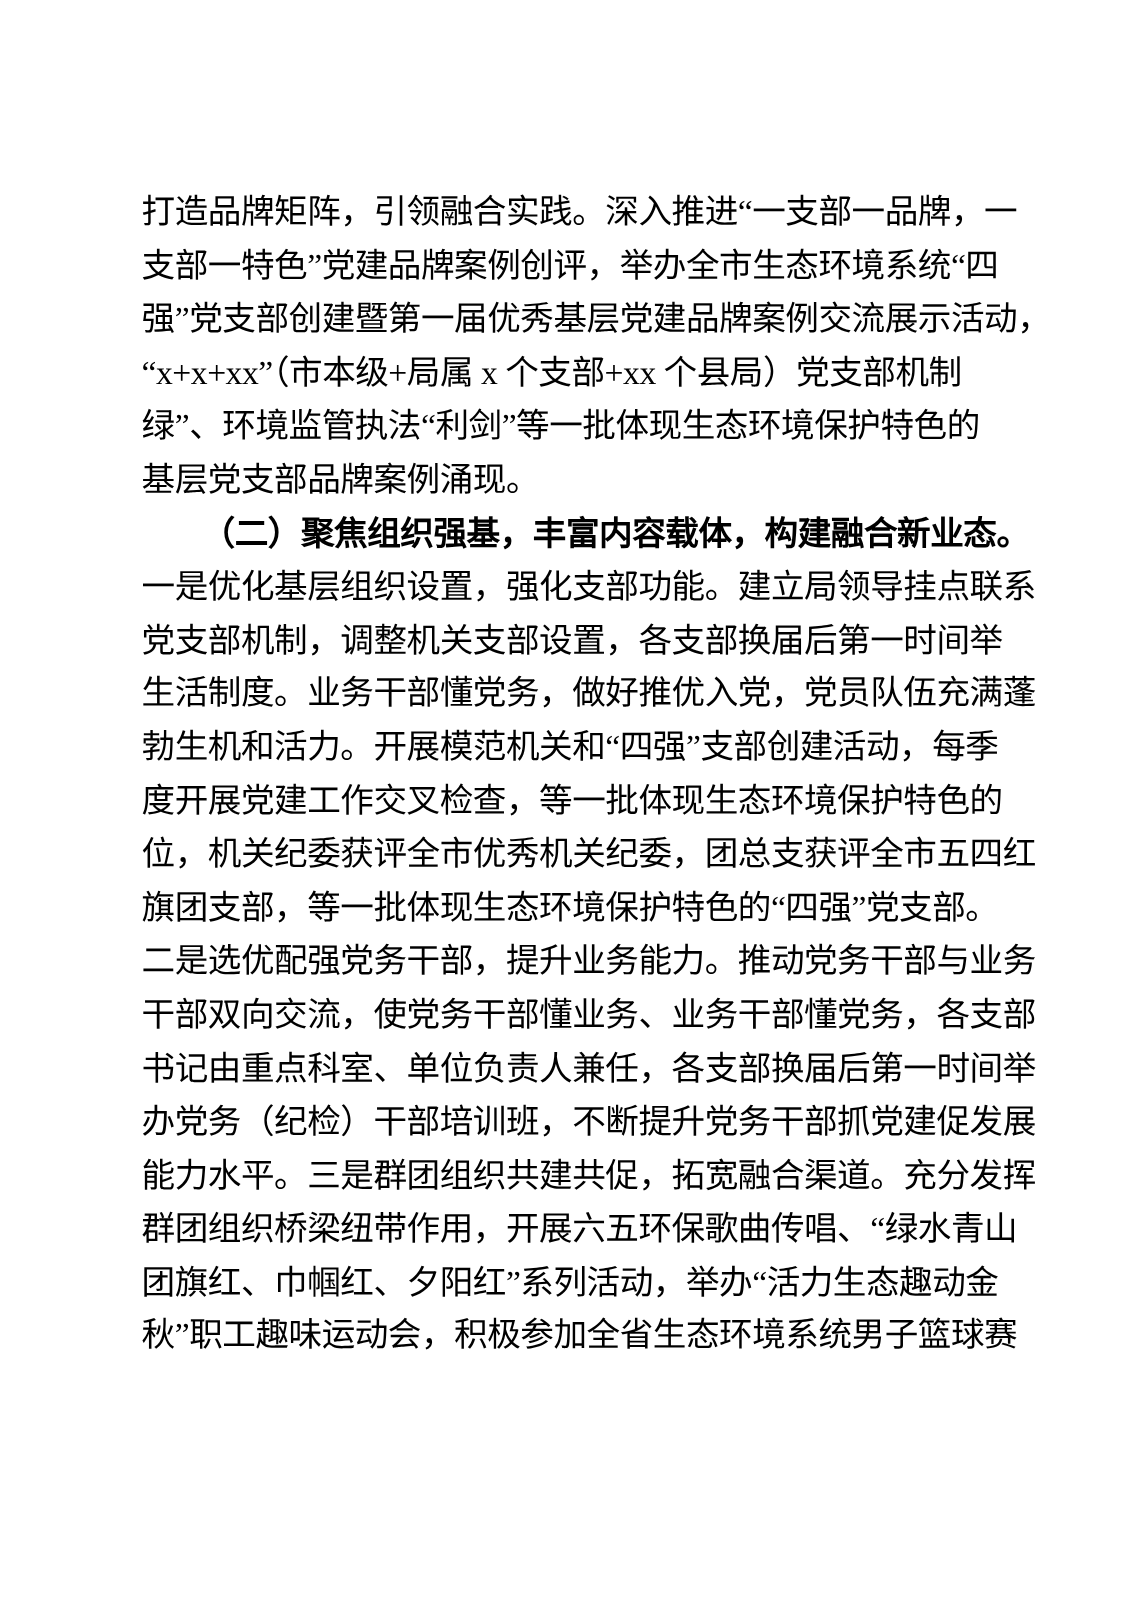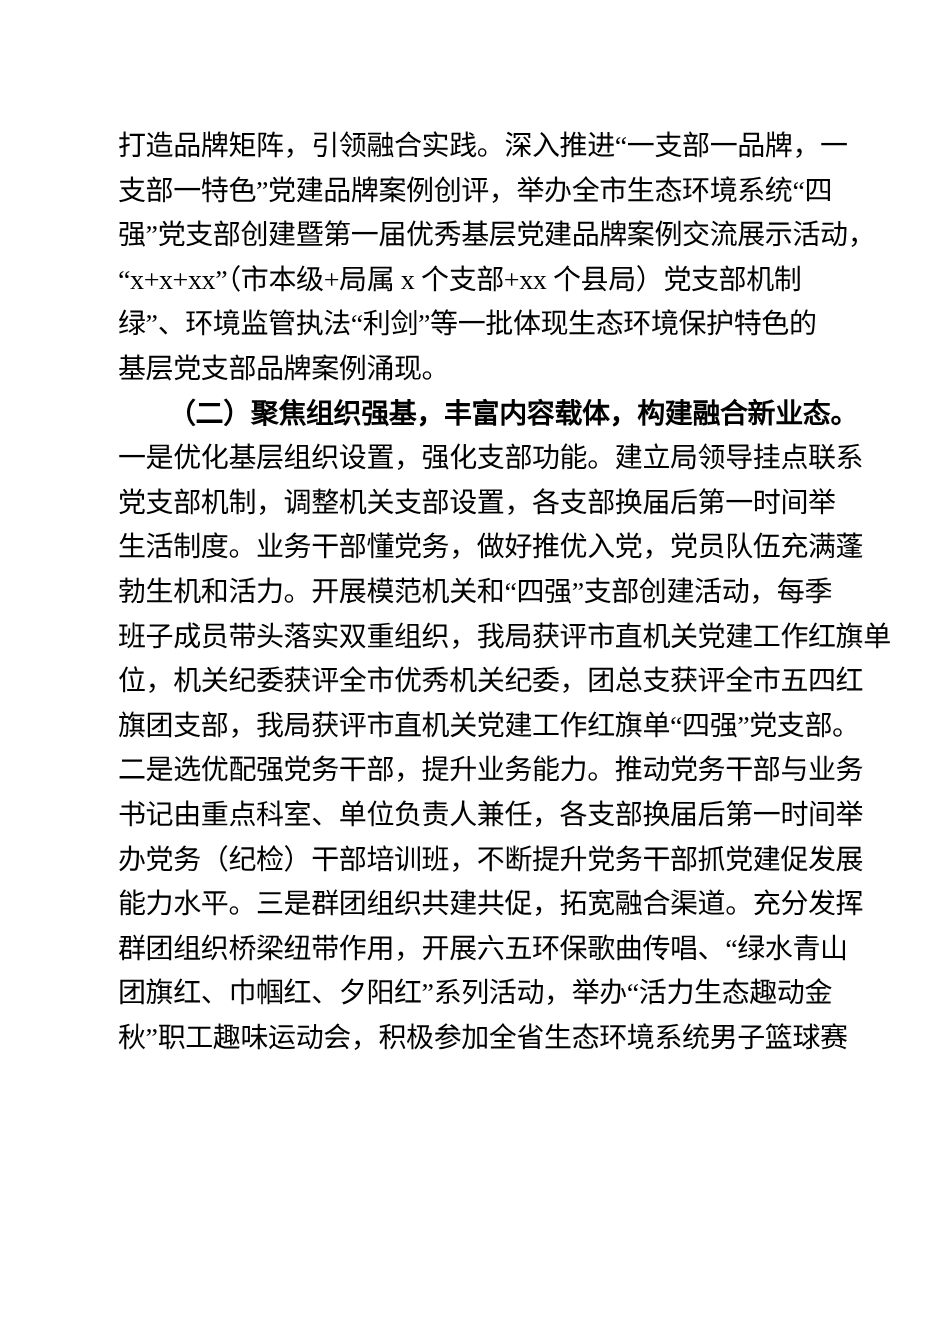--- a/index.html
+++ b/index.html
@@ -10,21 +10,21 @@
   .page {
     position: relative;
     width: 950px;
     height: 1344px;
     background: #ffffff;
     overflow: hidden;
   }
   .content {
     position: absolute;
     left: 118px;
-    top: 124px;
+    top: 156px;
     width: 762px;
     color: #000000;
     font-family: "Liberation Serif", "DejaVu Serif", serif;
   }
   .block {
     margin: 0;
     padding: 0;
   }
   .line {
     font-size: 28px;
@@ -56,24 +56,25 @@
         <div class="line">基层党支部品牌案例涌现。</div>
       </div>
       <div class="block bold indent">
         <div class="line">（二）聚焦组织强基，丰富内容载体，构建融合新业态。</div>
       </div>
       <div class="block">
         <div class="line">一是优化基层组织设置，强化支部功能。建立局领导挂点联系</div>
         <div class="line">党支部机制，调整机关支部设置，各支部换届后第一时间举</div>
         <div class="line">生活制度。业务干部懂党务，做好推优入党，党员队伍充满蓬</div>
         <div class="line">勃生机和活力。开展模范机关和“四强”支部创建活动，每季</div>
-        <div class="line">班子成员带头落实双重组织，我局获评市直机关党建工作红旗单</div>
+        <div class="line">度开展党建工作交叉检查，等一批体现生态环境保护特色的</div>
         <div class="line">位，机关纪委获评全市优秀机关纪委，团总支获评全市五四红</div>
-        <div class="line">旗团支部，我局获评市直机关党建工作红旗单“四强”党支部。</div>
+        <div class="line">旗团支部，等一批体现生态环境保护特色的“四强”党支部。</div>
         <div class="line">二是选优配强党务干部，提升业务能力。推动党务干部与业务</div>
+        <div class="line">干部双向交流，使党务干部懂业务、业务干部懂党务，各支部</div>
         <div class="line">书记由重点科室、单位负责人兼任，各支部换届后第一时间举</div>
         <div class="line">办党务（纪检）干部培训班，不断提升党务干部抓党建促发展</div>
         <div class="line">能力水平。三是群团组织共建共促，拓宽融合渠道。充分发挥</div>
         <div class="line">群团组织桥梁纽带作用，开展六五环保歌曲传唱、“绿水青山</div>
         <div class="line">团旗红、巾帼红、夕阳红”系列活动，举办“活力生态趣动金</div>
         <div class="line">秋”职工趣味运动会，积极参加全省生态环境系统男子篮球赛</div>
       </div>
     </div>
 </div>
 

